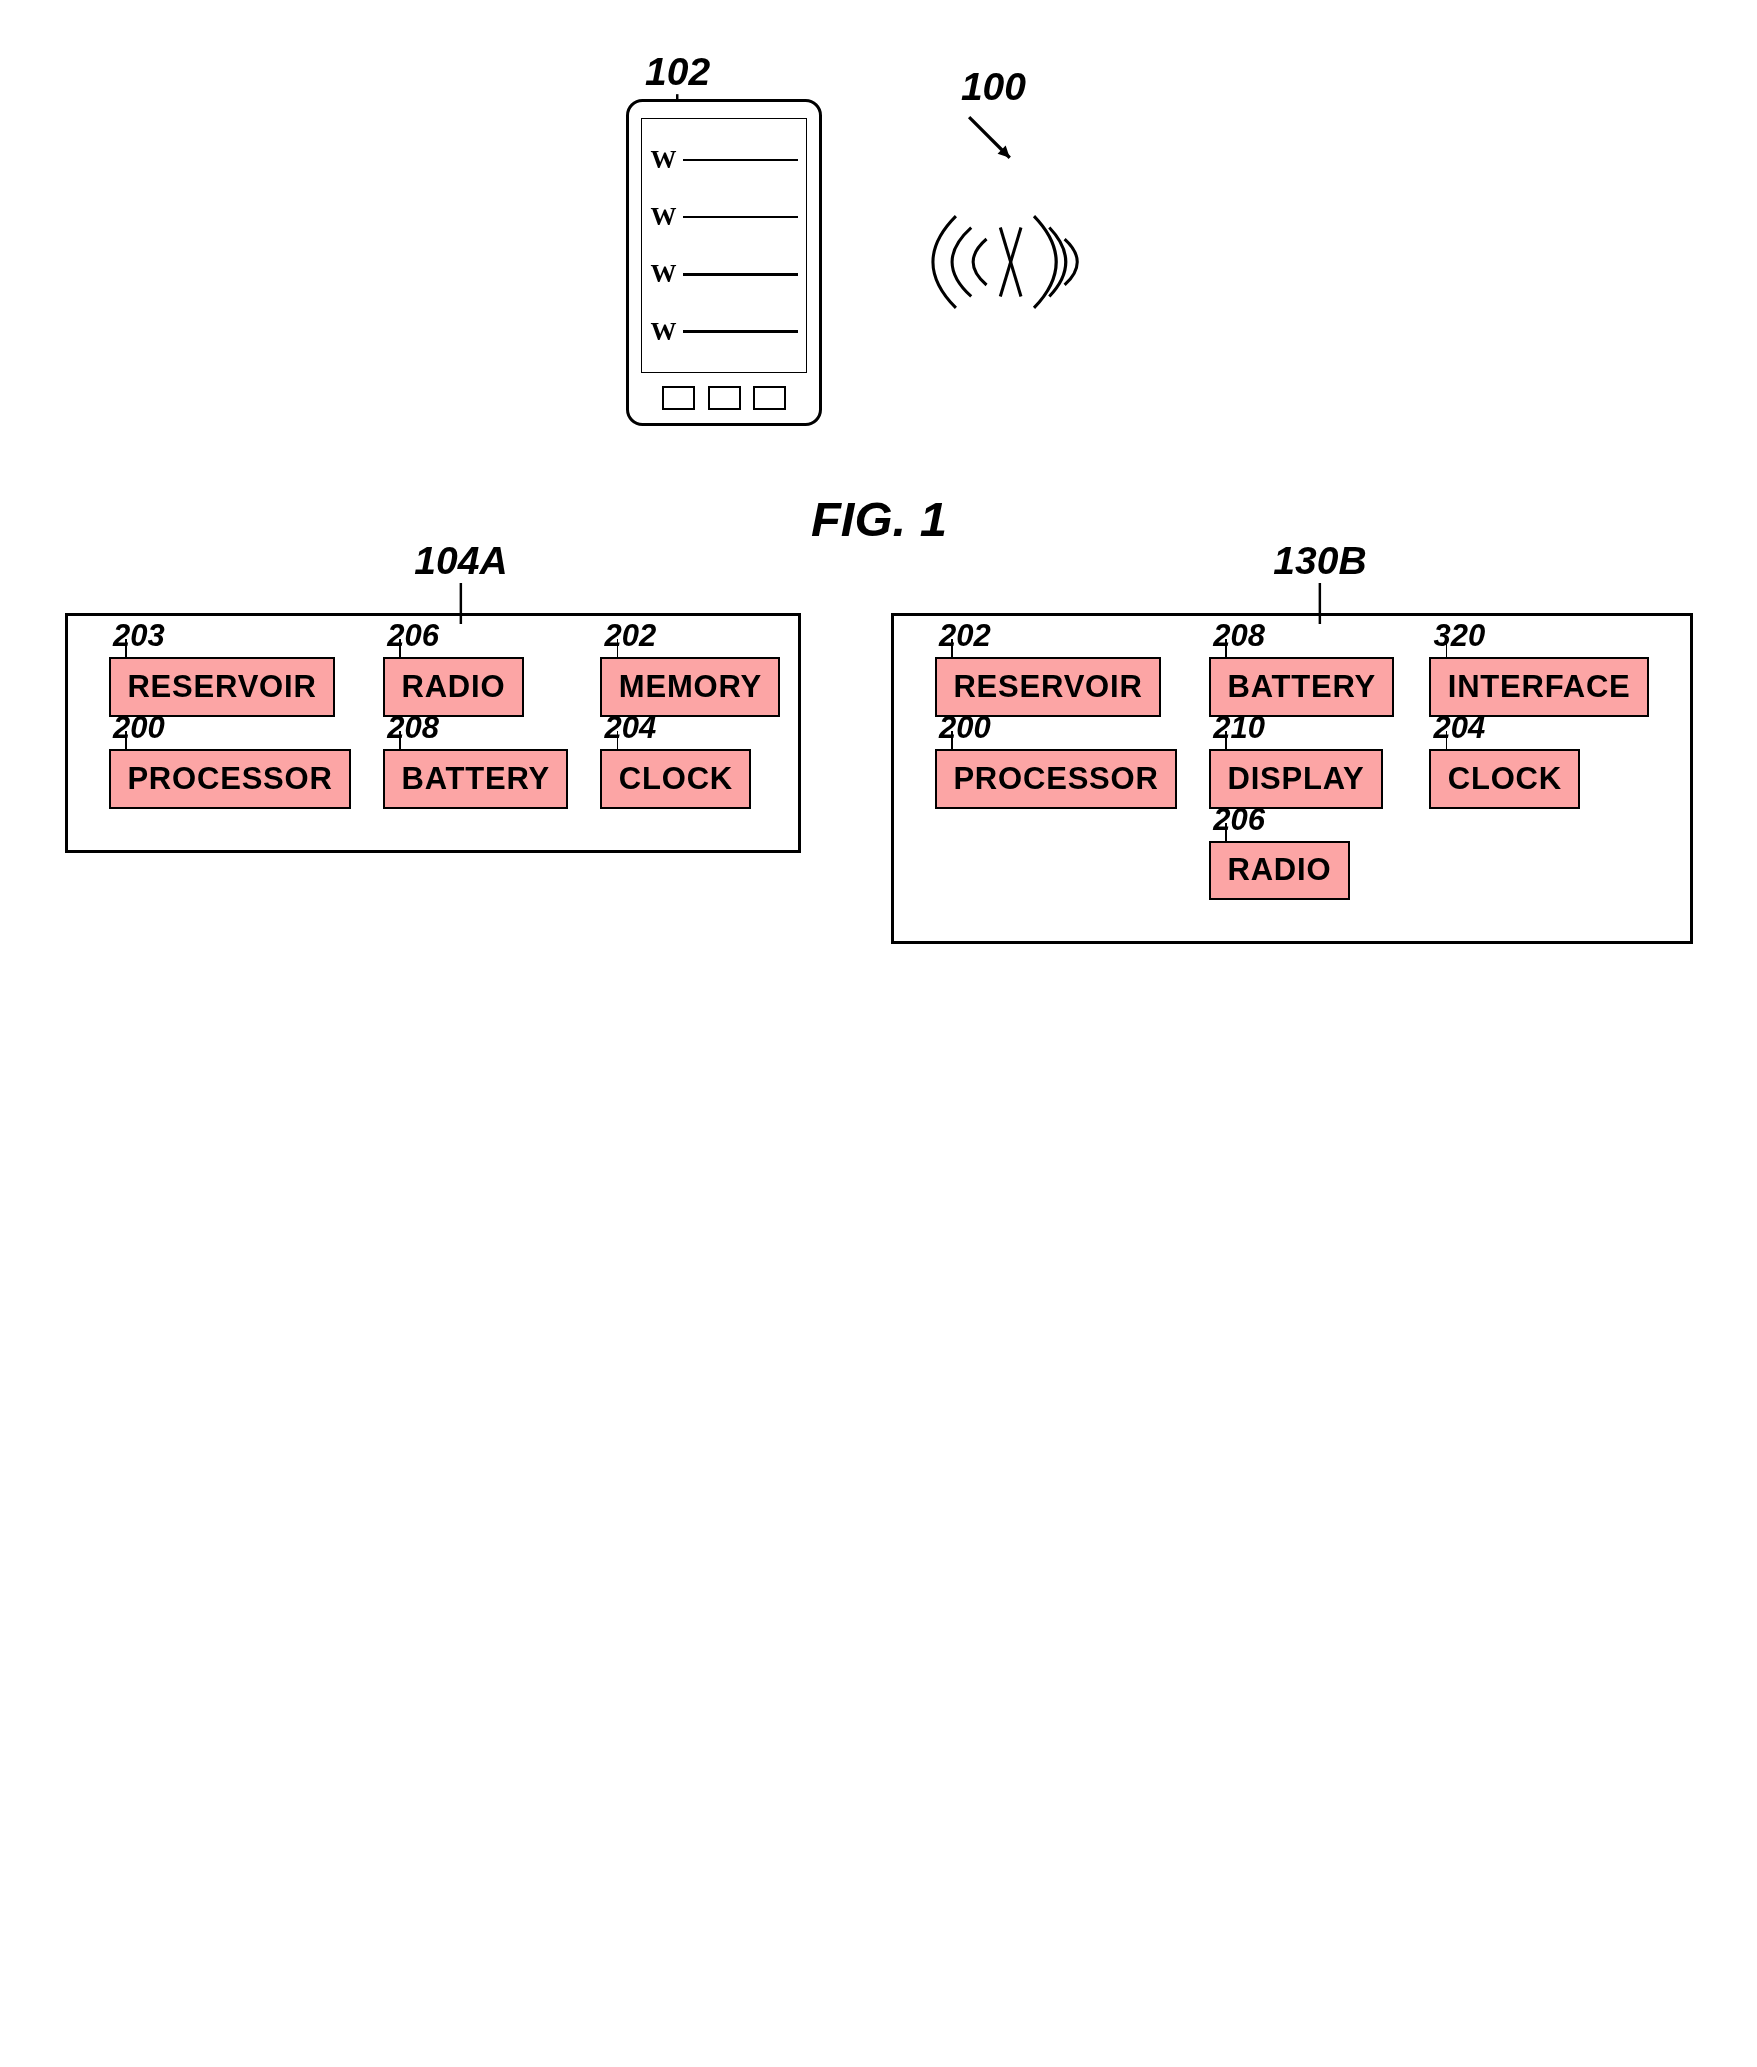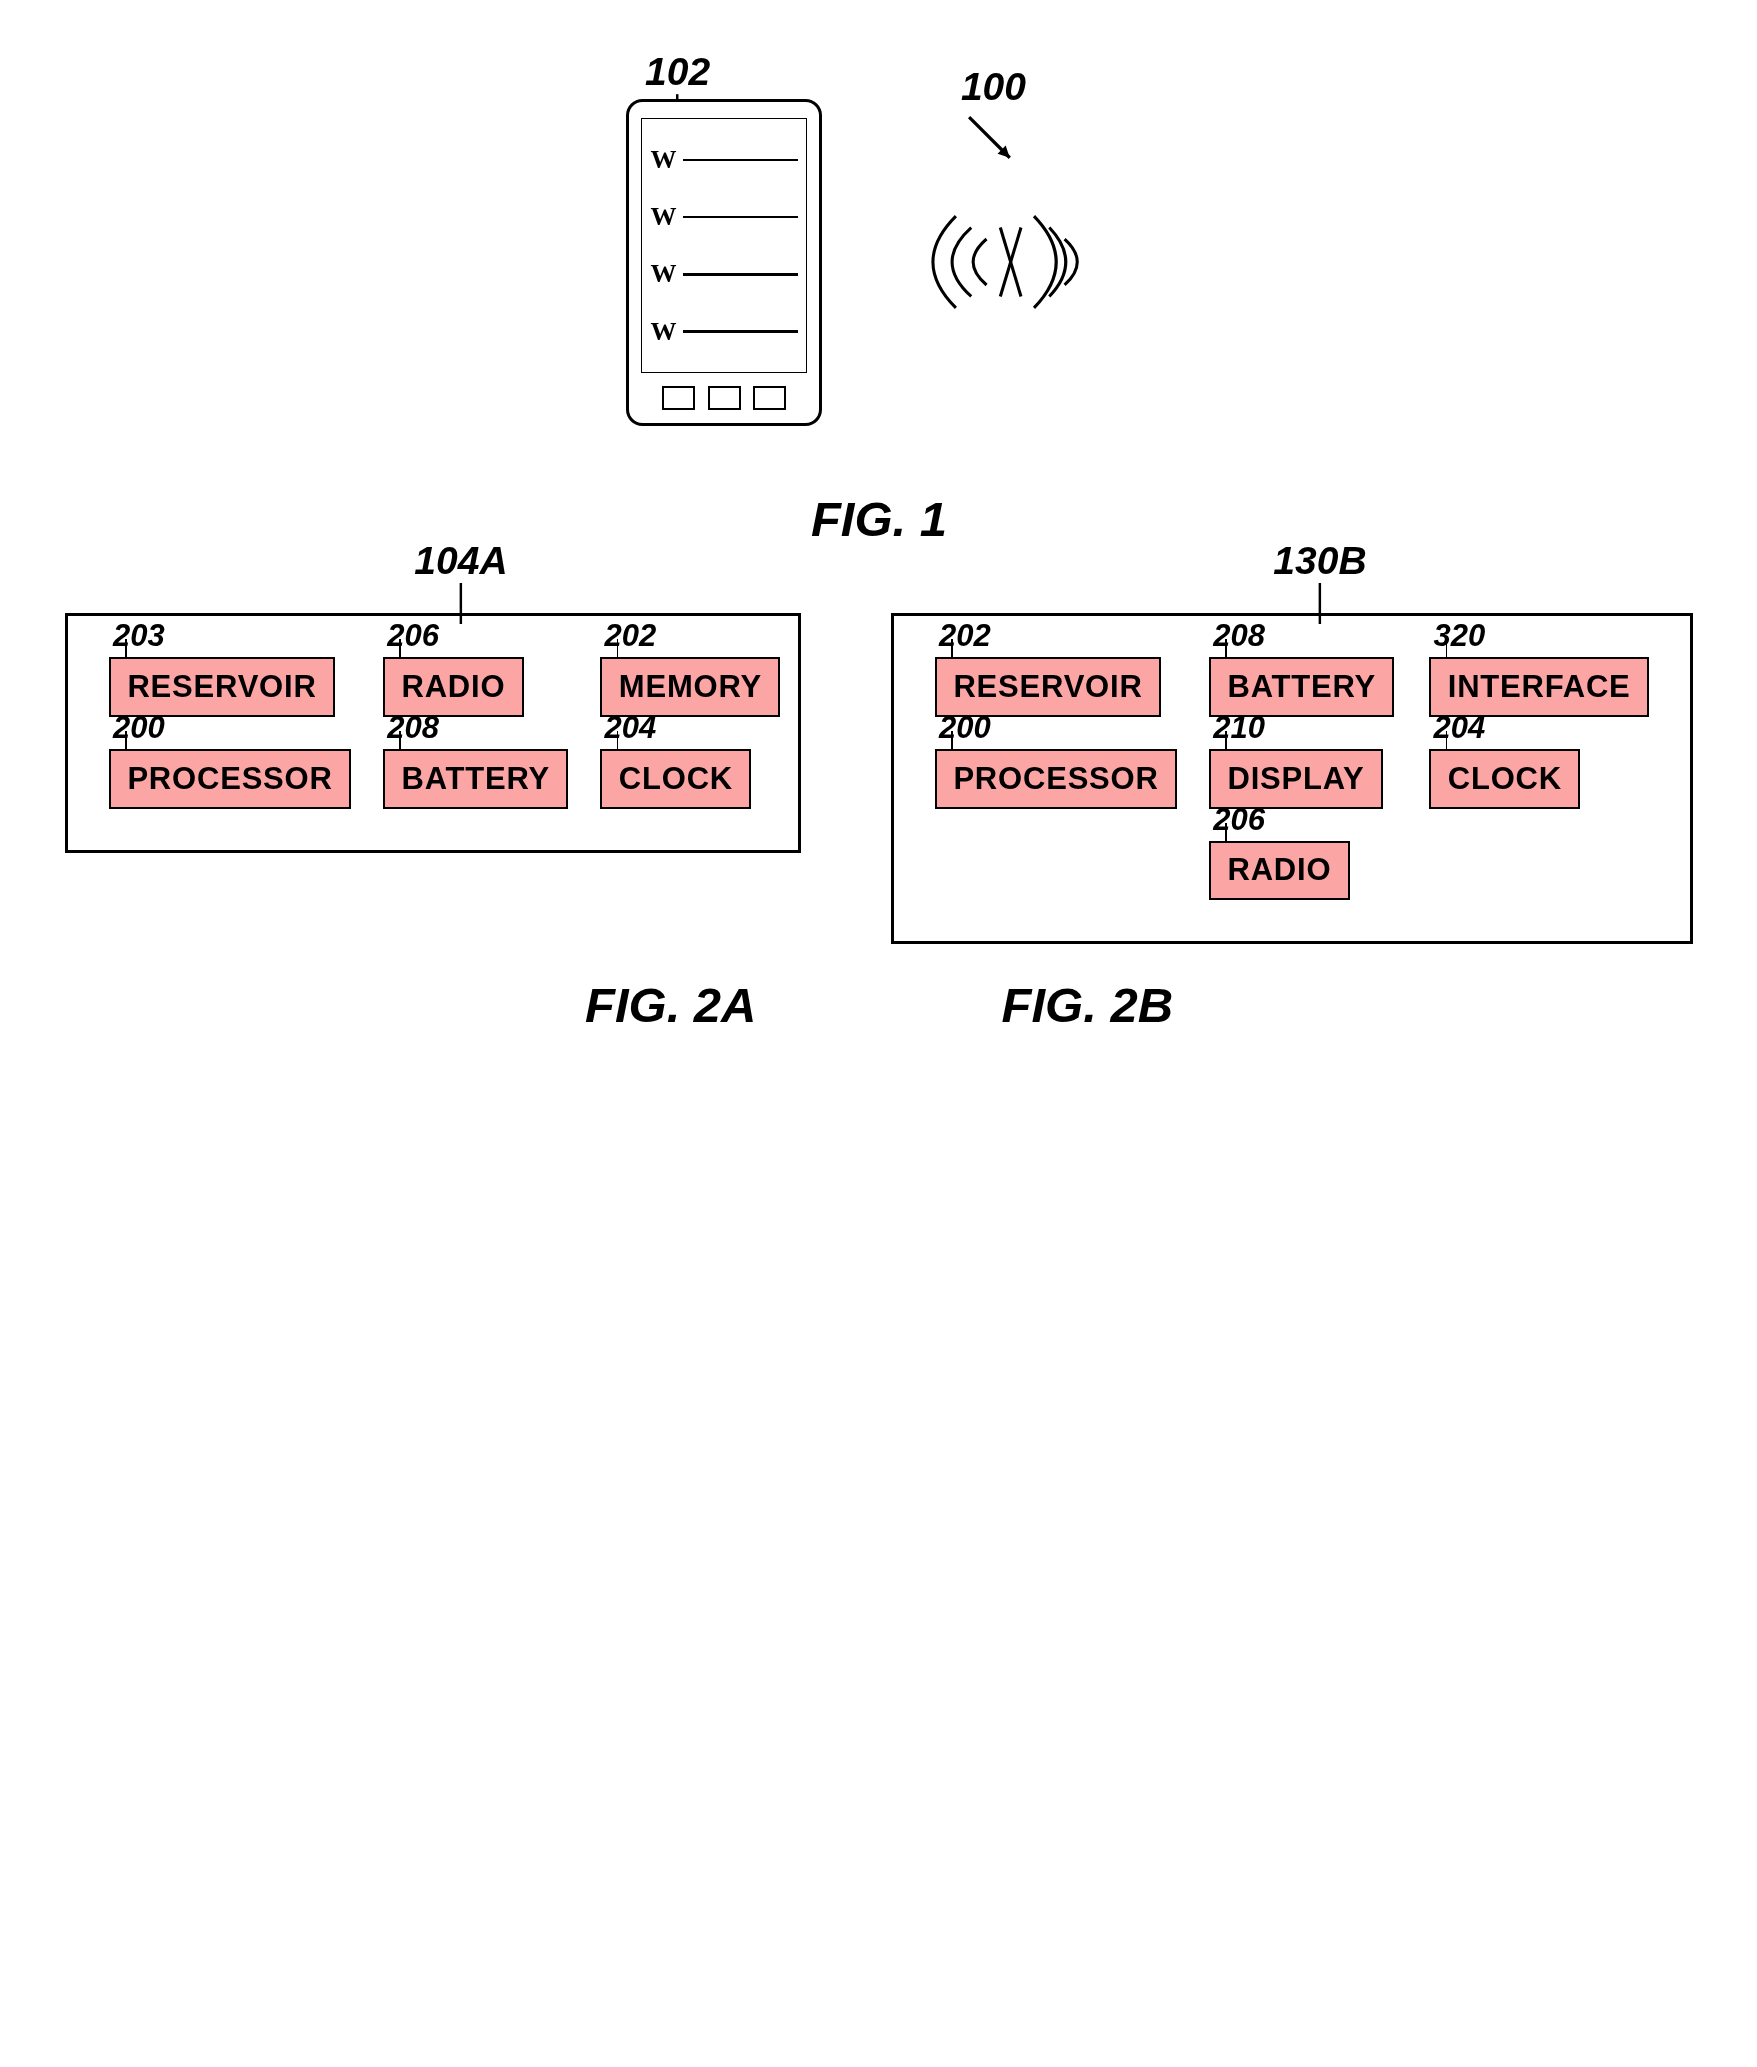--- a/index.html
+++ b/index.html
@@ -415,21 +415,17 @@
             <div class="component-box">RADIO</div>
           </div>
 
           <div></div>
 
         </div>
       </div>
 
     </div>
 
-    <div class="fig2-captions">
-      <div class="fig2-caption">FIG. 2A</div>
-      <div class="fig2-caption">FIG. 2B</div>
-    </div>
 
   </div>
 
 </div>
 
 
 </body></html>

